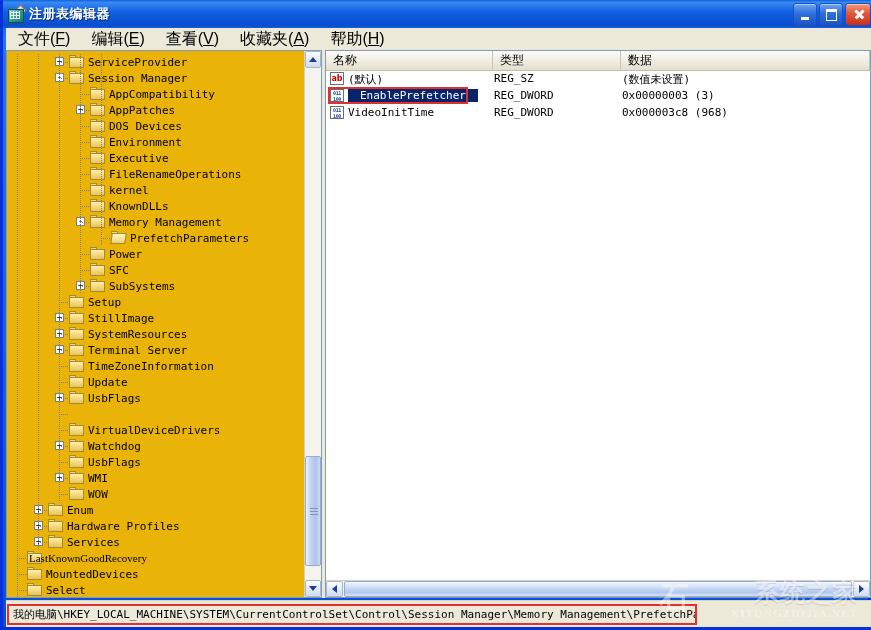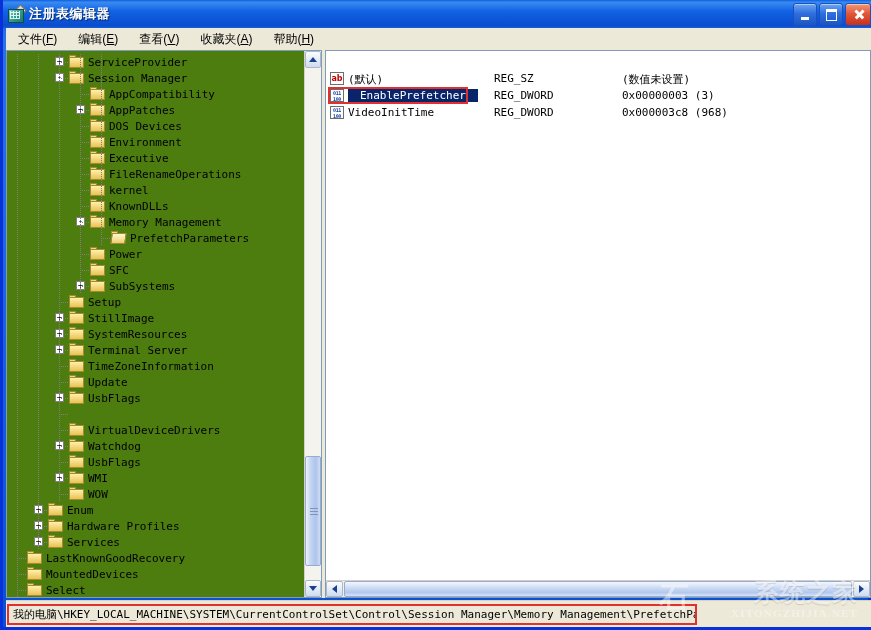--- a/index.html
+++ b/index.html
@@ -69,33 +69,33 @@
   .wbtn .x-glyph:before{transform:rotate(45deg);}
   .wbtn .x-glyph:after{transform:rotate(-45deg);}
   .wbtn .sq-glyph{width:9px;height:8px;border:1.5px solid #fff;border-top-width:3px;}
   
   #menubar{
     position:absolute;left:3px;top:28px;width:865px;height:22px;
     background:#ece9d8;display:flex;align-items:center;
     border-bottom:1px solid #d8d3bf;
   }
   .menu-item{
-    font-size:12px;color:#000;padding:2px 9px;margin-left:3px;white-space:nowrap;
+    font-size:16px;color:#000;padding:2px 9px;margin-left:3px;white-space:nowrap;
     font-family:"Liberation Sans",sans-serif;
   }
   .menu-item u{text-decoration:underline;}
   
   #client{
     position:absolute;left:3px;top:50px;width:865px;height:548px;
     background:#ece9d8;
   }
   
   #tree-pane{
     position:absolute;left:0px;top:0px;width:316px;height:548px;
-    background:#4d7c0f;border:1px solid #7f9db9;box-sizing:border-box;
+    background:#eab308;border:1px solid #7f9db9;box-sizing:border-box;
     overflow:hidden;
   }
   #tree-scroll{
     position:absolute;left:0;top:0;width:298px;height:546px;overflow:hidden;
   }
   .tnode{
     position:relative;height:16px;display:flex;align-items:center;white-space:nowrap;
     font-family:"DejaVu Sans Mono","Liberation Mono",monospace;
     font-size:11px;color:#000;
   }
@@ -521,21 +521,21 @@
               <div class="f-tab"></div>
               <div class="f-back"></div>
             </div>
             <span class="lbl" style="left: 60px;">Services</span>
           </div>
           <div class="tnode" style="top: 499px; position: absolute; left: 0px; width: 298px;">
             <div class="fold" style="left: 20px; top: 1px;">
               <div class="f-tab"></div>
               <div class="f-back"></div>
             </div>
-            <span class="lbl" style="left: 39px;">LastKnownGoodRecovery</span>
+            <span class="lbl" style="left: 22px; font-family: Liberation Serif, serif;">LastKnownGoodRecovery</span>
           </div>
           <div class="tnode" style="top: 515px; position: absolute; left: 0px; width: 298px;">
             <div class="fold" style="left: 20px; top: 1px;">
               <div class="f-tab"></div>
               <div class="f-back"></div>
             </div>
             <span class="lbl" style="left: 39px;">MountedDevices</span>
           </div>
           <div class="tnode" style="top: 531px; position: absolute; left: 0px; width: 298px;">
             <div class="fold" style="left: 20px; top: 1px;">
@@ -592,20 +592,31 @@
         <div class="sb-thumb" style="top:405px;height:110px;">
             <div class="grip"></div>
           </div>
         <div class="sb-arrow down" style="top:529px;">
             <div class="car"></div>
           </div>
       </div>
     </div>
 
     <div id="list-pane">
+      <div id="list-header">
+          <div class="hcol" style="left: 0px; width: 167px;">
+            <span>名称</span>
+          </div>
+          <div class="hcol" style="left: 167px; width: 128px;">
+            <span>类型</span>
+          </div>
+          <div class="hcol" style="left: 295px; width: 249px;">
+            <span>数据</span>
+          </div>
+        </div>
       <div id="list-rows">
           <div class="vrow">
             <div class="vicon sz">ab</div>
             <span class="vname">(默认)</span>
             <span class="vtype">REG_SZ</span>
             <span class="vdata">(数值未设置)</span>
           </div>
           <div class="vrow selected">
             <div class="vicon dw">011<br>100</div>
             <span class="vname">EnablePrefetcher</span>

